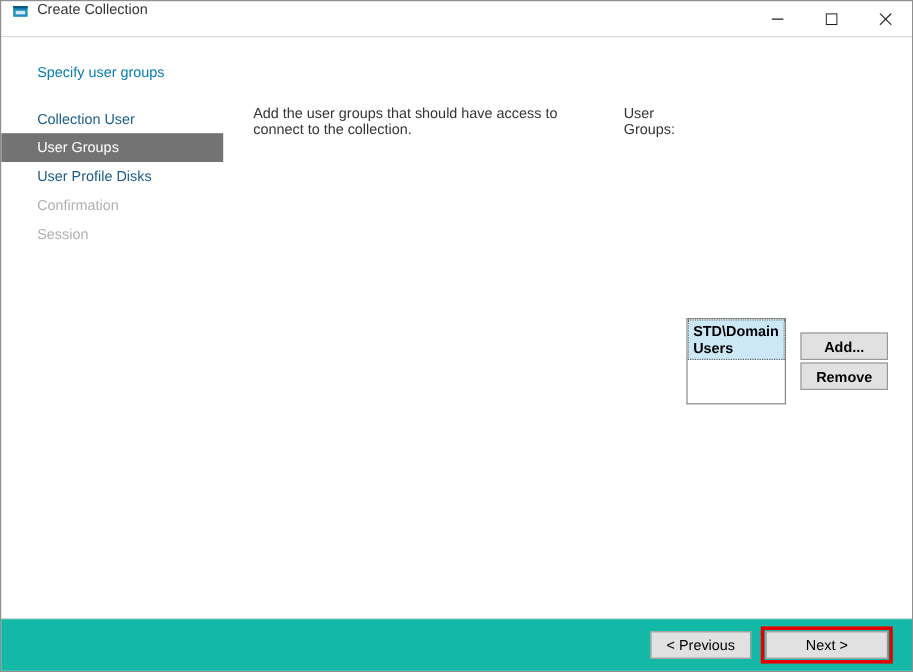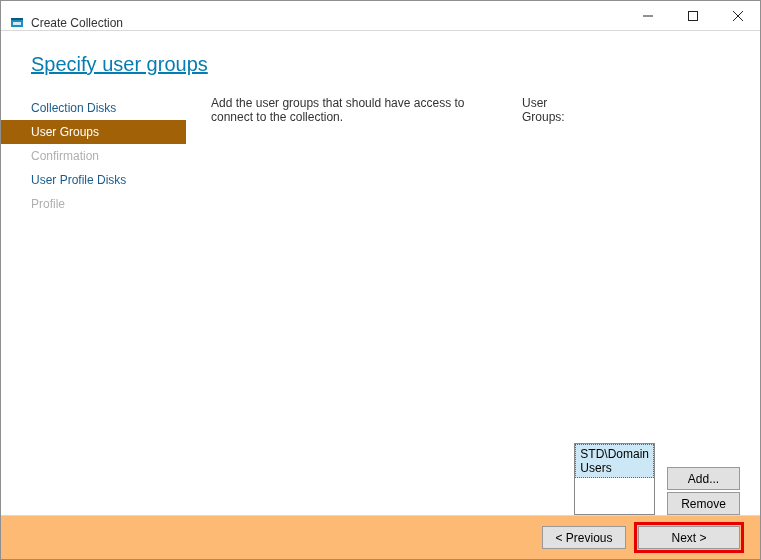--- a/index.html
+++ b/index.html
@@ -1,39 +1,39 @@
 <!DOCTYPE html>
 <html><head>
 <meta charset="utf-8">
 <style>
   * { box-sizing: border-box; font-family: "Segoe UI", Tahoma, sans-serif; }
   html, body { margin: 0; padding: 0; background: #fff; }
   .window { width: 761px; height: 560px; border: 1px solid #8f8f8f; background: #fff; display: flex; flex-direction: column; }
-  .titlebar { height: 30px; display: flex; align-items: flex-end; border-bottom: 1px solid #d9d9d9; }
+  .titlebar { height: 30px; display: flex; align-items: flex-start; border-bottom: 1px solid #d9d9d9; }
   .titlebar .app-icon { width: 16px; height: 16px; margin: 0 6px 0 8px; display: inline-flex; align-items: center; justify-content: center; }
   .titlebar .title { font-size: 12px; color: #333; flex: 1; }
   .win-controls { display: flex; height: 100%; }
   .win-btn { width: 45px; height: 100%; display: flex; align-items: center; justify-content: center; font-size: 10px; color: #333; cursor: default; }
   .win-btn svg { display: block; }
-  .page-title { font-size: 20px; font-weight: 400; color: #057db1; padding: 22px 0 18px 30px; text-decoration: underline; }
+  .page-title { font-size: 12px; font-weight: 400; color: #057db1; padding: 22px 0 18px 30px; }
   .body { flex: 1; display: flex; overflow: hidden; }
   .sidebar { width: 185px; padding-top: 2px; }
   .step { font-size: 12px; padding: 5px 8px 5px 30px; color: #1a5c8b; cursor: default; }
   .step.disabled { color: #b0b0b0; }
-  .step.active { background: #a16207; color: #fff; }
+  .step.active { background: #737373; color: #fff; }
   .main { flex: 1; padding: 2px 20px 0 25px; display: flex; flex-direction: row; }
   .instr { font-size: 12px; color: #333; margin-bottom: 20px; }
   .label { font-size: 12px; color: #333; margin-bottom: 2px; margin-left: 26px; }
-  .groups-row { display: flex; gap: 12px; align-items: flex-end; }
+  .groups-row { display: flex; gap: 12px; align-items: center; font-weight: bold; }
   .listbox { flex: 1; height: 72px; border: 1px solid #888; background: #fff; overflow: hidden; }
   .list-item { font-size: 12px; padding: 2px 4px; background: #cce8f6; border: 1px dotted #666; }
   .side-buttons { display: flex; flex-direction: column; gap: 2px; width: 73px; }
   .btn { font-size: 12px; background: #e1e1e1; border: 1px solid #999; height: 23px; display: flex; align-items: center; justify-content: center; cursor: default; padding: 0 8px; }
   .btn.disabled { color: #9c9c9c; }
-  .footer { height: 44px; border-top: 1px solid #d9d9d9; background: #fdba74; display: flex; align-items: center; justify-content: flex-end; padding: 0 16px; gap: 8px; }
+  .footer { height: 44px; border-top: 1px solid #d9d9d9; background: #14b8a6; display: flex; align-items: center; justify-content: flex-end; padding: 0 16px; gap: 8px; }
   .footer .btn { width: 84px; }
   .highlight-next { border: 3px solid #e60000; padding: 1px; }
   .highlight-next .btn { width: 102px; }
 </style>
 </head>
 <body>
 
 <div class="window">
   <div class="titlebar">
     <span class="app-icon">
@@ -61,25 +61,25 @@
             <line x1="10" y1="0" x2="0" y2="10" stroke="#222" stroke-width="1"></line>
           </svg>
         </div>
     </div>
   </div>
 
   <div class="page-title">Specify user groups</div>
 
   <div class="body">
     <div class="sidebar">
-        <div class="step">Collection Disks</div>
+        <div class="step">Collection User</div>
         <div class="step active">User Groups</div>
+        <div class="step">User Profile Disks</div>
         <div class="step disabled">Confirmation</div>
-        <div class="step">User Profile Disks</div>
-        <div class="step disabled">Profile</div>
+        <div class="step disabled">Session</div>
       </div>
     <div class="main">
       <div class="instr">Add the user groups that should have access to connect to the collection.</div>
       <div class="label">User Groups:</div>
       <div class="groups-row">
         <div class="listbox">
             <div class="list-item">STD\Domain Users</div>
           </div>
         <div class="side-buttons">
           <div class="btn">Add...</div>

